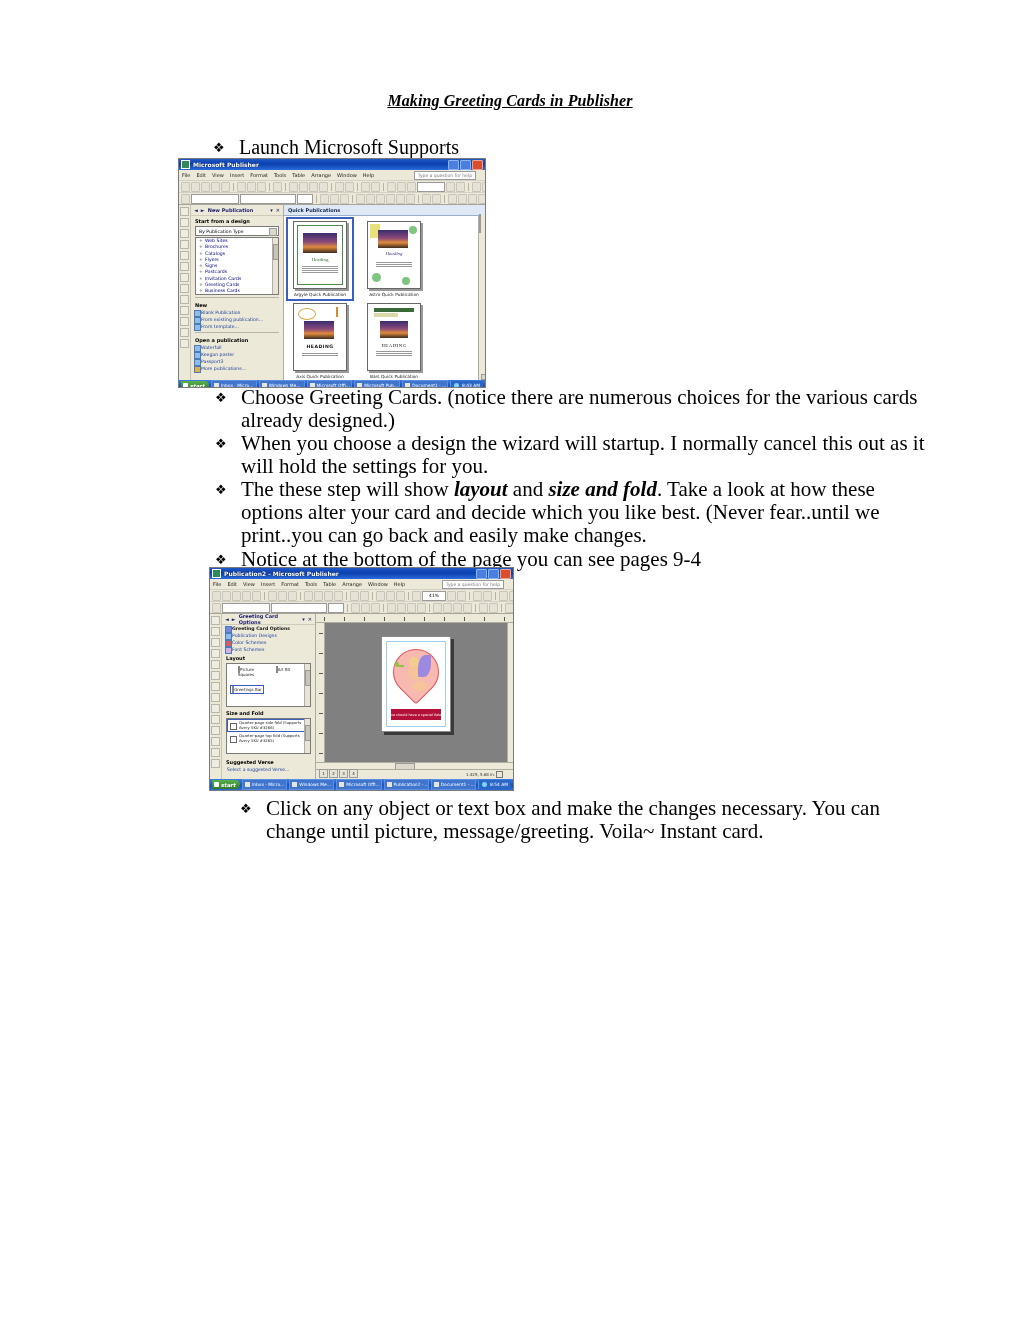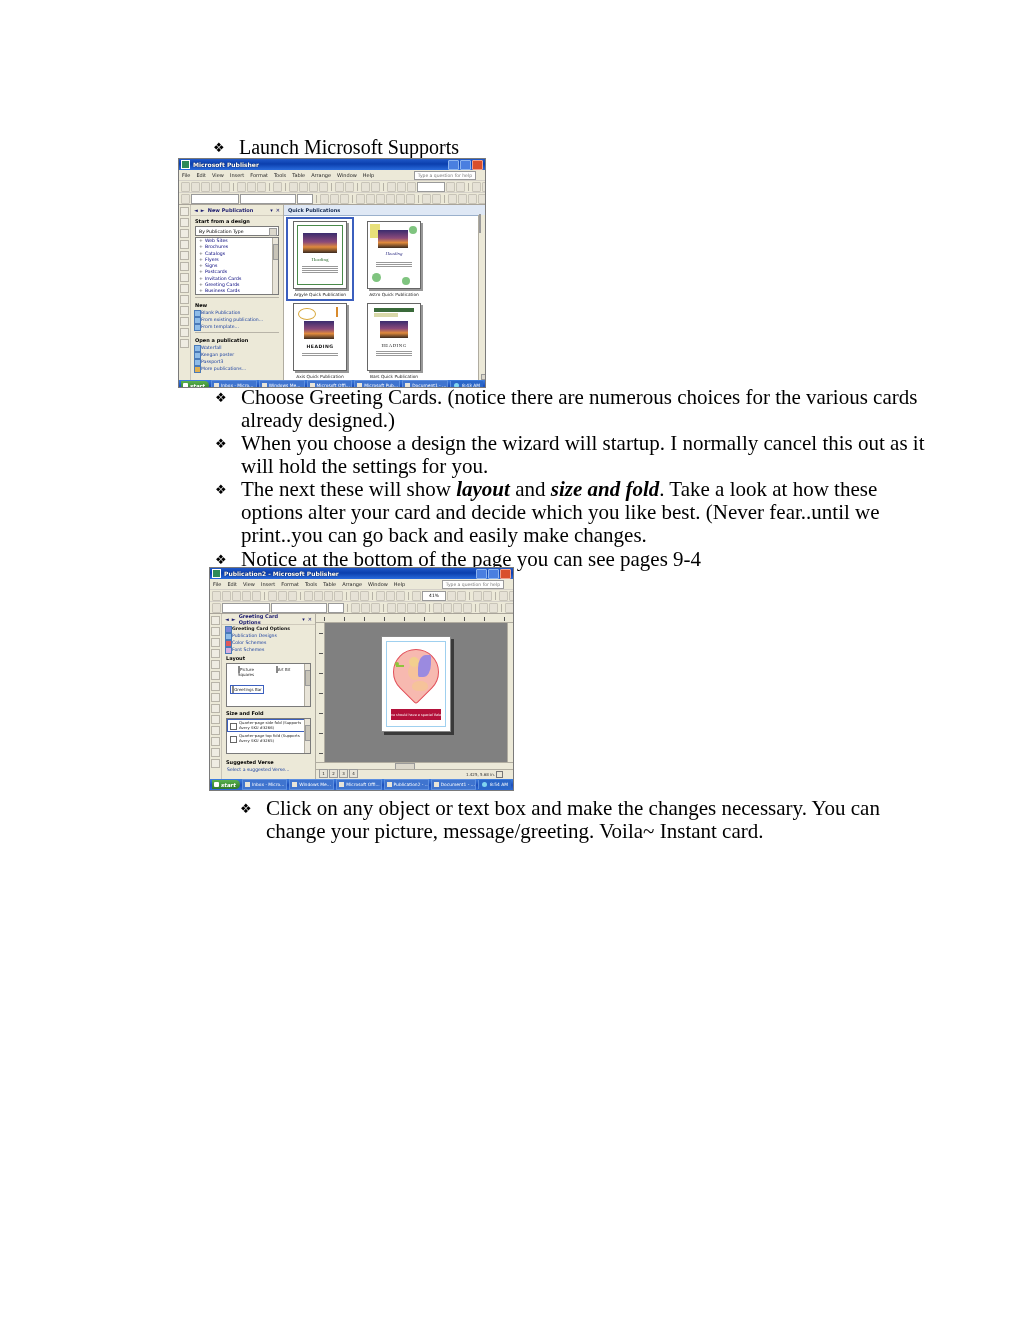--- a/index.html
+++ b/index.html
@@ -211,20 +211,21 @@
     display:flex;align-items:center;font-family:"DejaVu Sans",sans-serif;font-size:4px;color:#333;
   }
   .hscroll{height:6px;background:#ece9d8;border-top:1px solid #b0aca0;position:relative;}
   .hscroll .th{position:absolute;left:40%;top:0;width:18px;height:6px;background:#dcd8cc;border:1px solid #9a9a9a;}
 </style>
 </head>
 <body>
 
 <div class="page">
 
+  <div class="doc-title">Making Greeting Cards in Publisher</div>
 
   <div class="b1">
     <div class="bullet-row">
       <span class="bullet-mark">❖</span>
       <span class="bullet-text">Launch Microsoft Supports</span>
     </div>
   </div>
 
   <div class="winshot" style="left:178px;top:158px;width:306px;height:228px;">
 
@@ -483,21 +484,21 @@
     <div class="bullet-row">
       <span class="bullet-mark">❖</span>
       <span class="bullet-text">Choose Greeting Cards. (notice there are numerous choices for the various cards already designed.)</span>
     </div>
     <div class="bullet-row">
       <span class="bullet-mark">❖</span>
       <span class="bullet-text">When you choose a design the wizard will startup.  I normally cancel this out as it will hold the settings for you.</span>
     </div>
     <div class="bullet-row">
       <span class="bullet-mark">❖</span>
-      <span class="bullet-text"><span>The next these will show </span><b>layout</b><span> and </span><b>size and fold</b><span>.  Take a look at how these options alter your card and decide which you like best.  (Never fear..until we print..you can go back and easily make changes.</span></span>
+      <span class="bullet-text"><span>The these step will show </span><b>layout</b><span> and </span><b>size and fold</b><span>.  Take a look at how these options alter your card and decide which you like best.  (Never fear..until we print..you can go back and easily make changes.</span></span>
     </div>
   </div>
 
   <div class="b-notice">
     <div class="bullet-row">
       <span class="bullet-mark">❖</span>
       <span class="bullet-text">Notice at the bottom of the page you can see pages 9-4</span>
     </div>
   </div>
 
@@ -739,17 +740,17 @@
       <span class="tray">
           <span class="tri"></span>
           <span>8:54 AM</span>
         </span>
     </div>
   </div>
 
   <div class="b-last">
     <div class="bullet-row">
       <span class="bullet-mark">❖</span>
-      <span class="bullet-text">Click on any object or text box and make the changes necessary.  You can change your picture, message/greeting.  Voila~  Instant card.</span>
+      <span class="bullet-text">Click on any object or text box and make the changes necessary.  You can change until picture, message/greeting.  Voila~  Instant card.</span>
     </div>
   </div>
 
 </div>
 
 </body></html>

